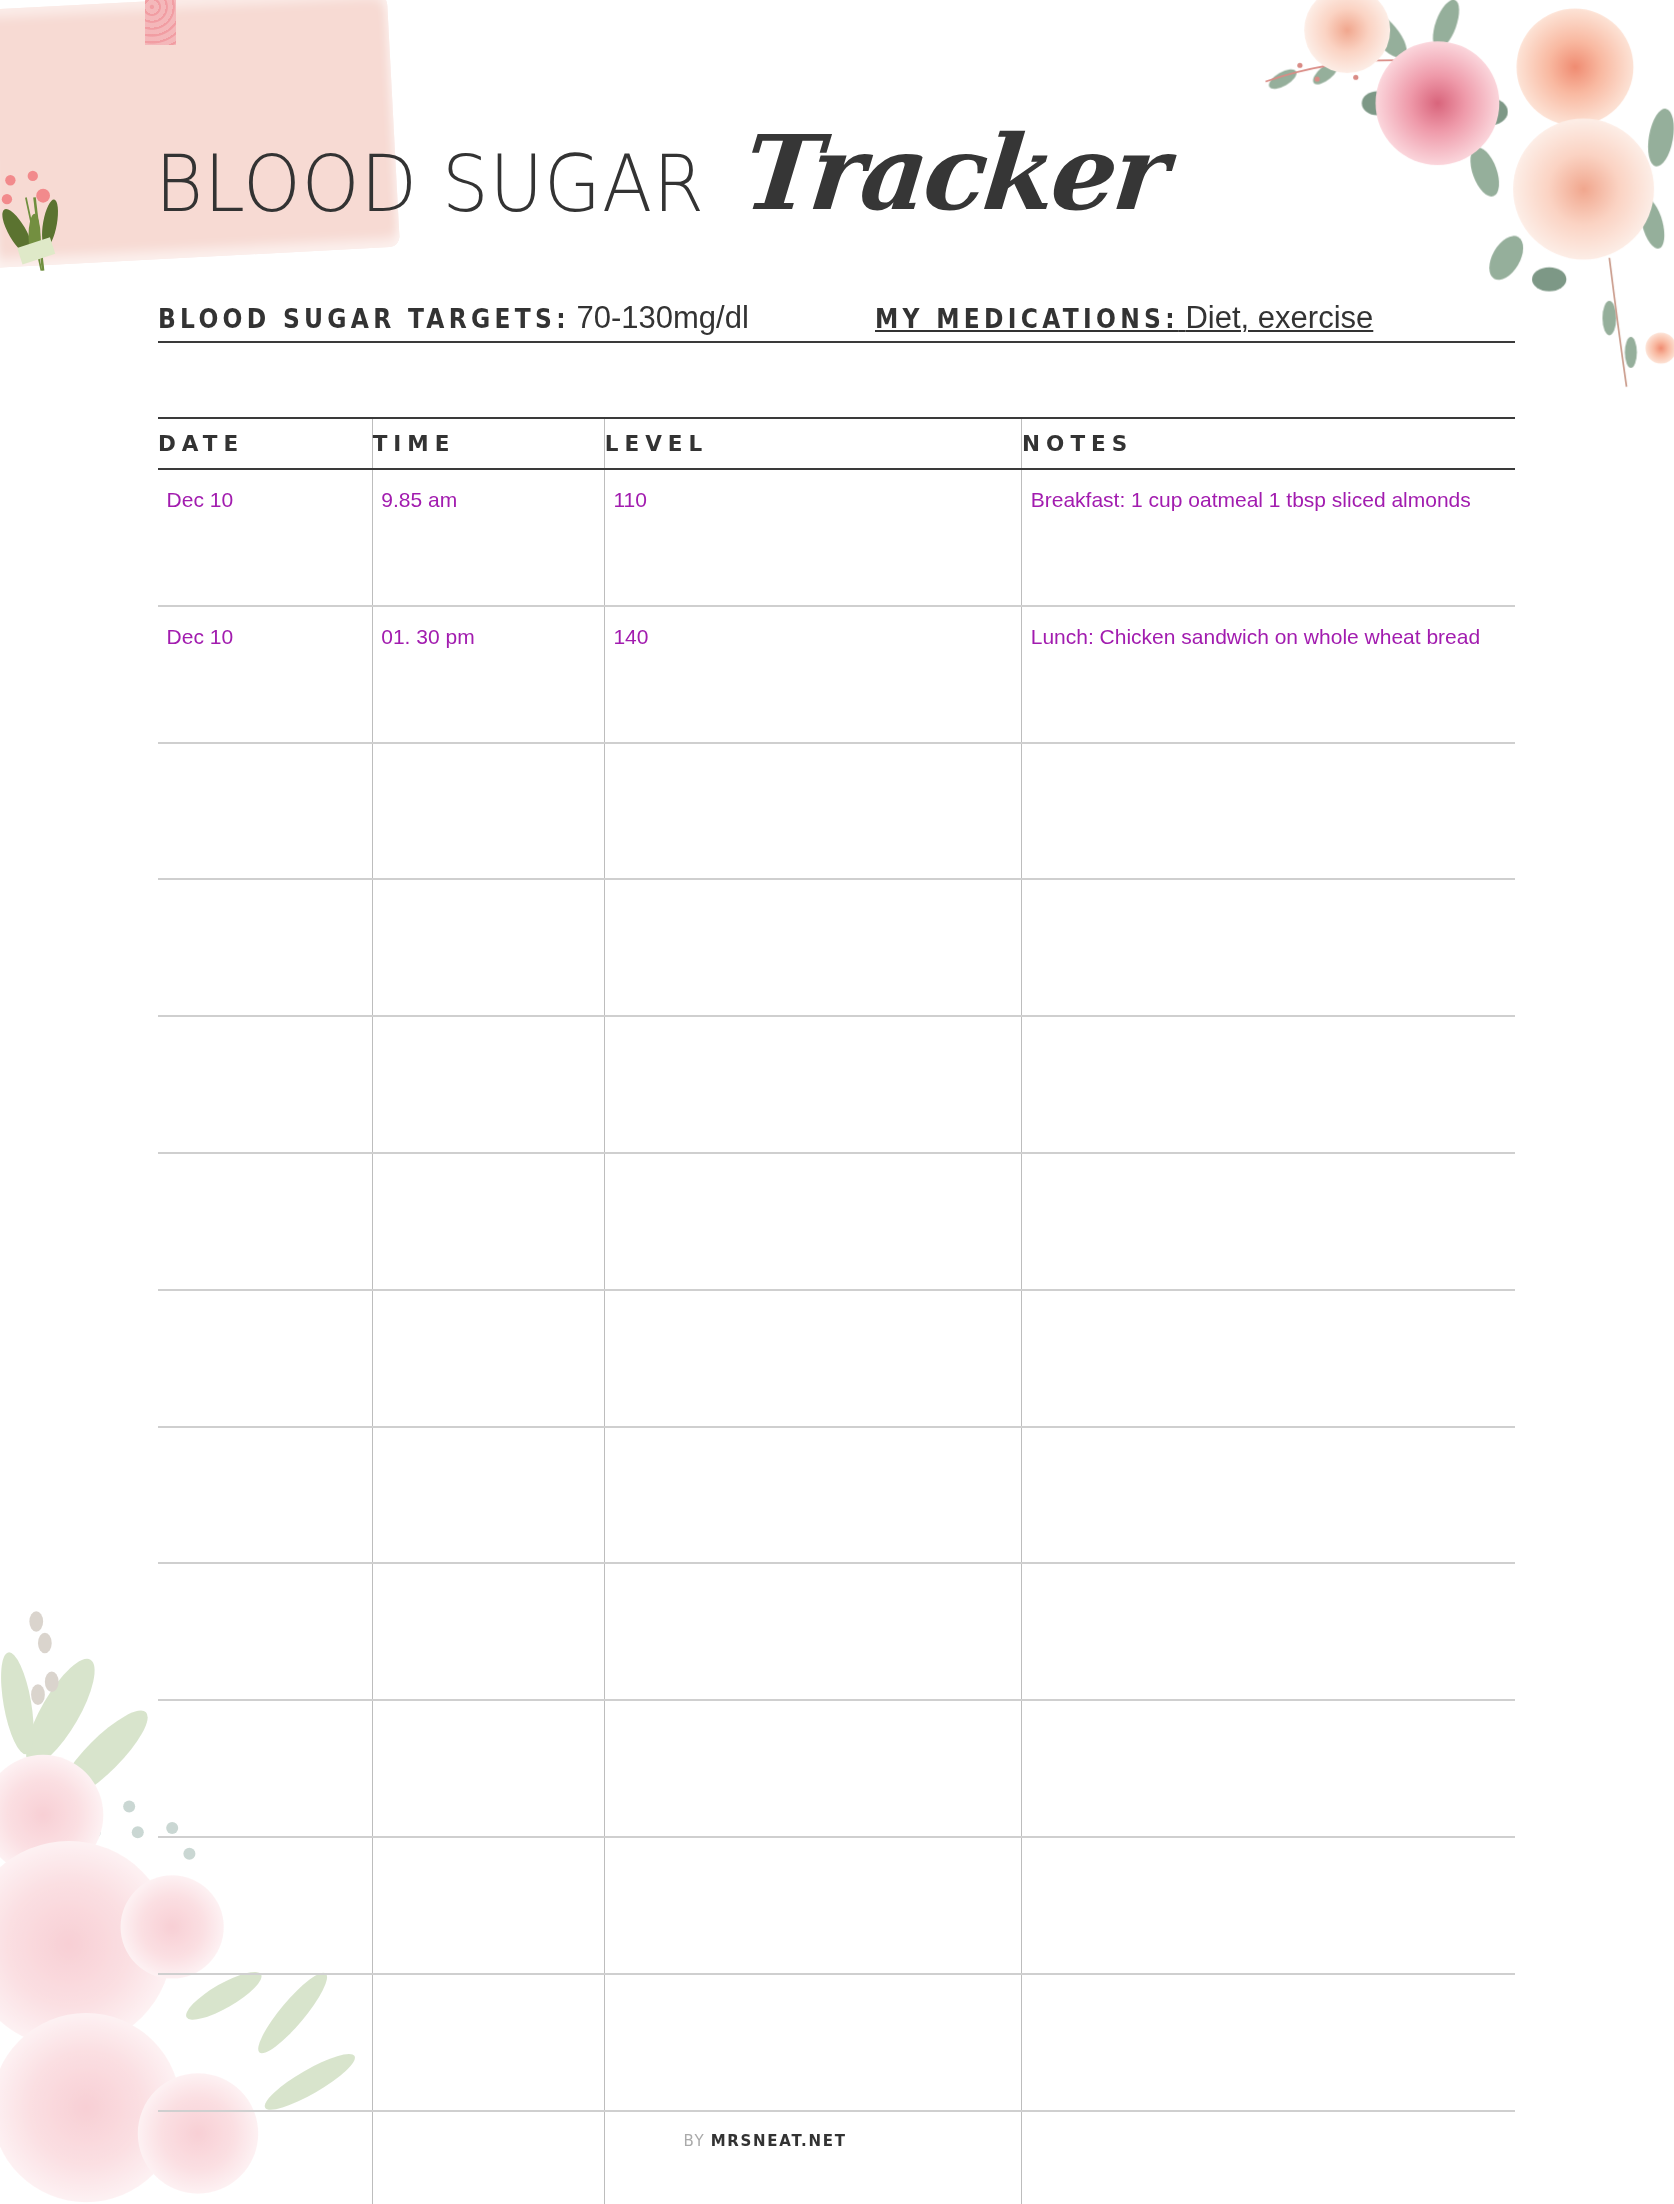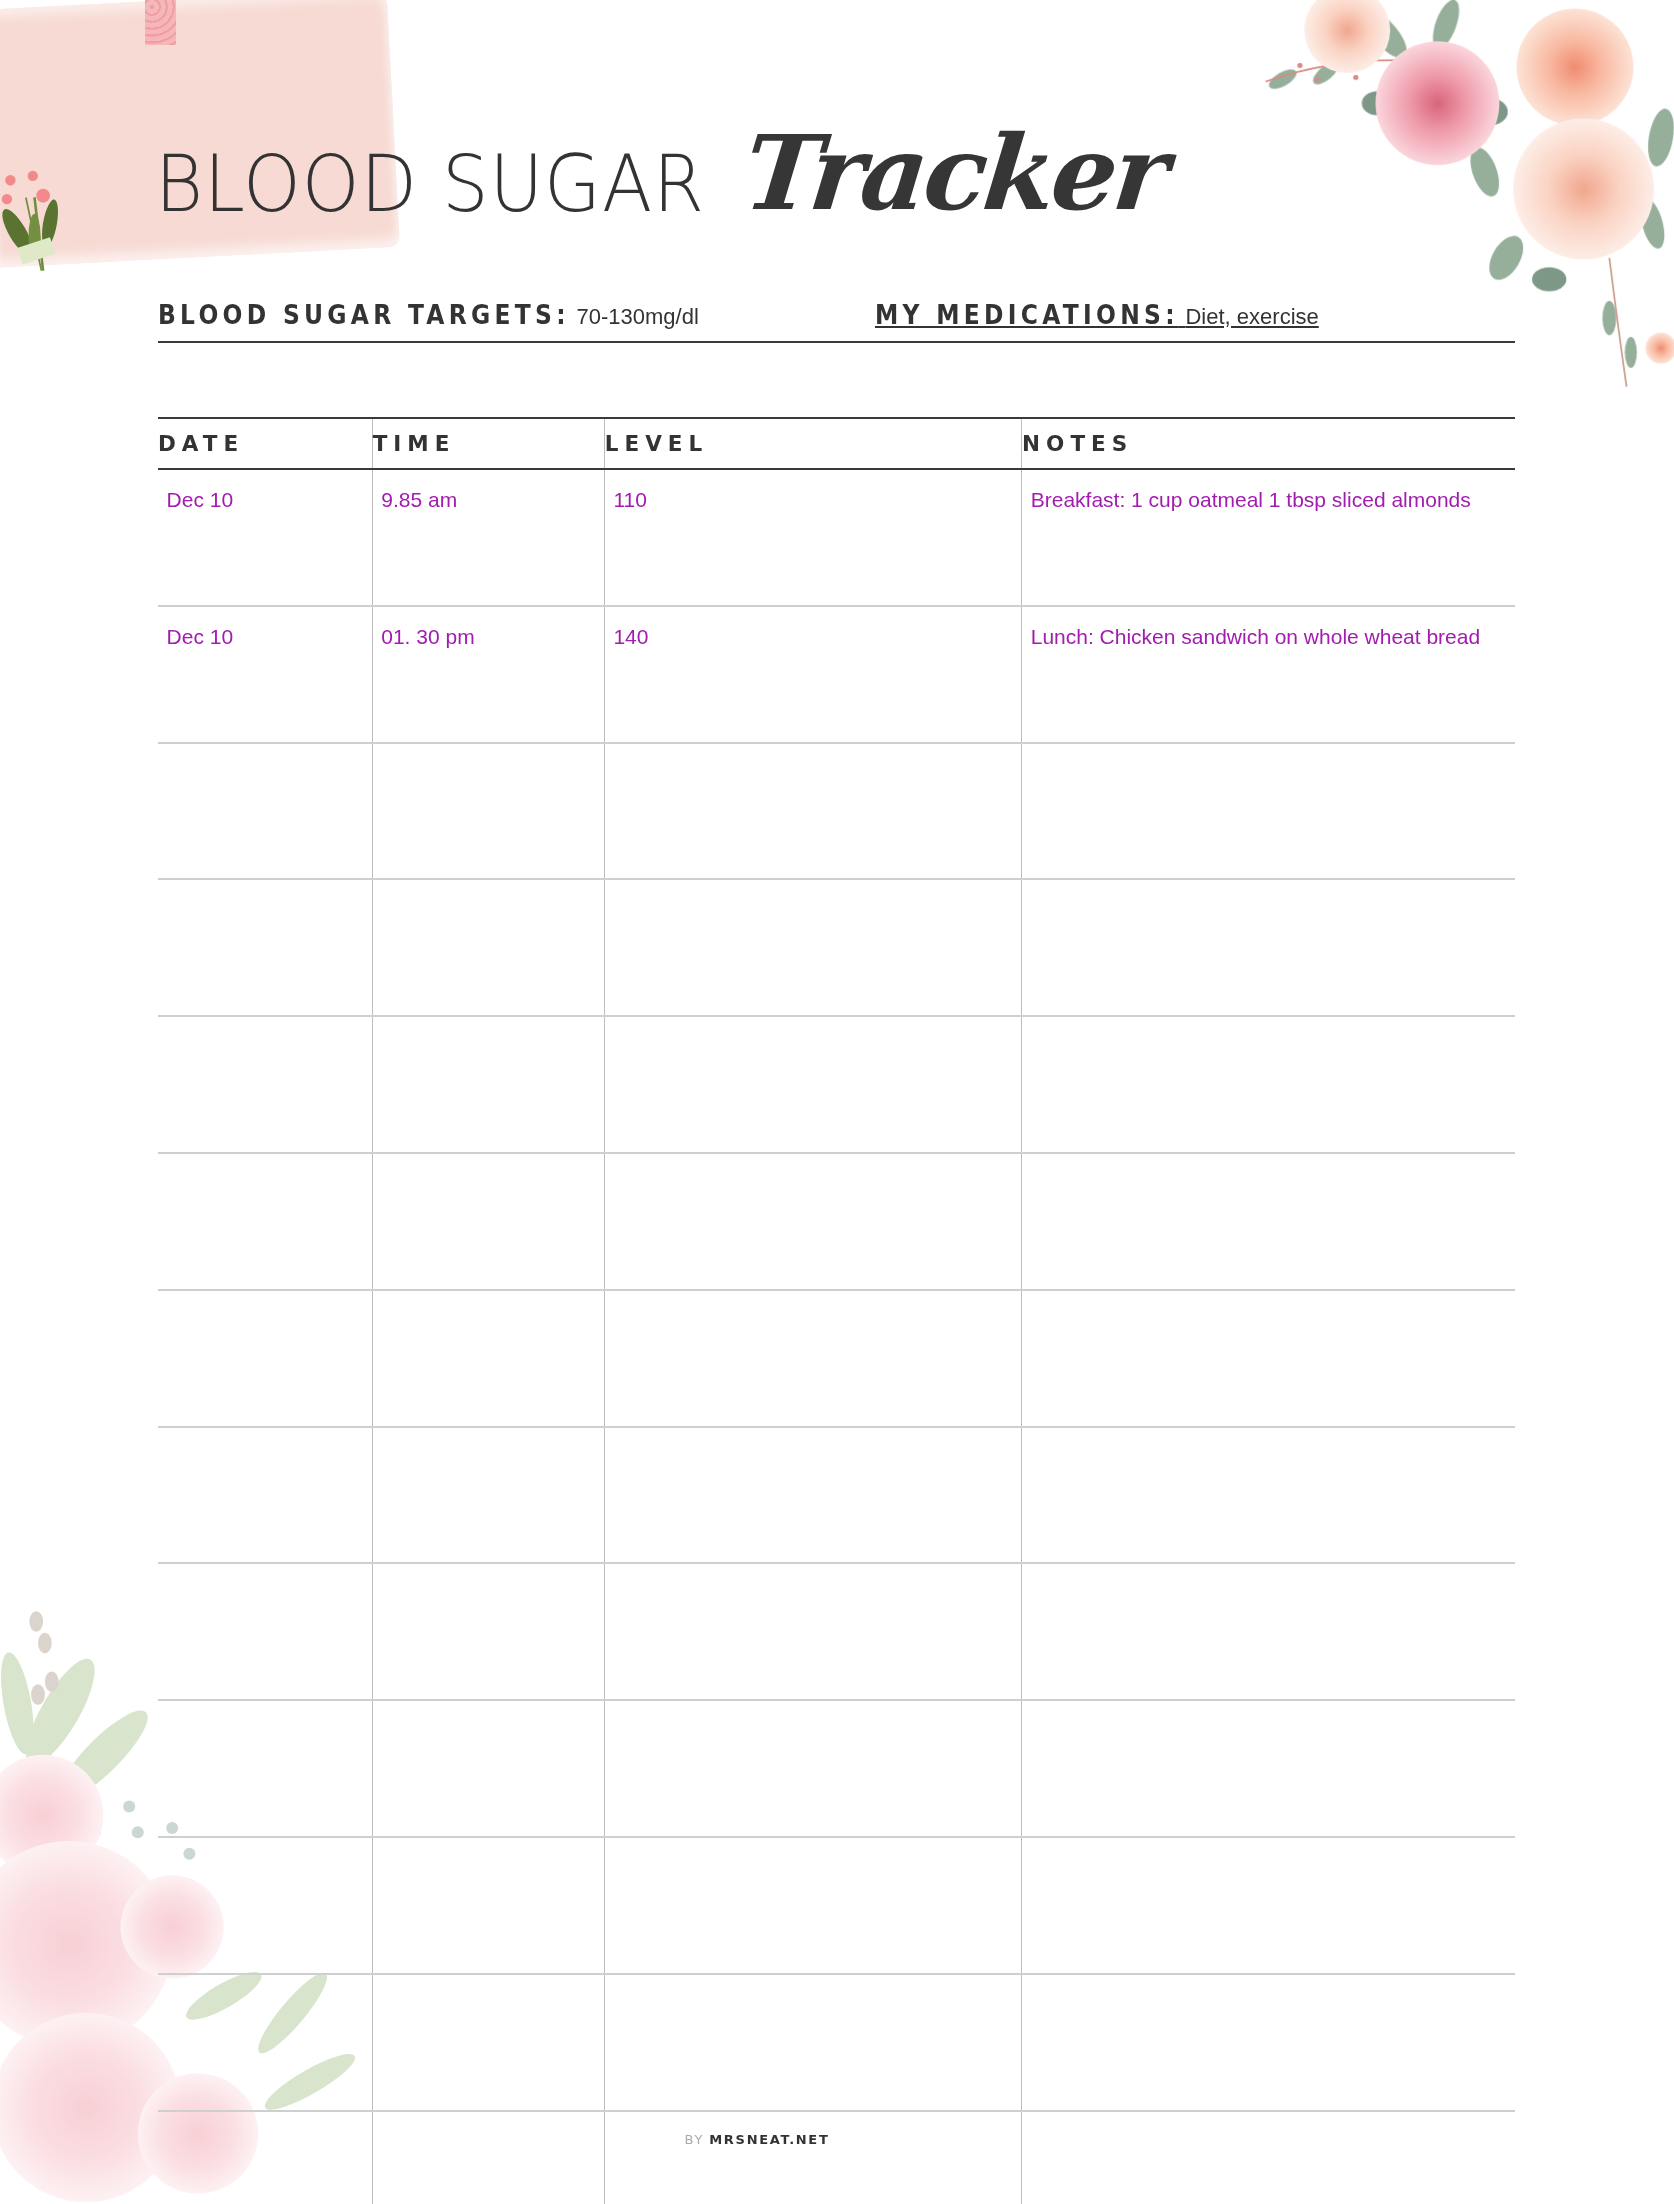--- a/index.html
+++ b/index.html
@@ -36,21 +36,21 @@
   }
   .info-row {
     position: absolute; left: 158px; top: 293px; width: 1357px; height: 48px;
     border-bottom: 2.6px solid #3a3a3a;
   }
   .info { position: absolute; top: 6.9px; font-size: 24px; white-space: nowrap; }
   .info .lbl {
     font-family: "DejaVu Sans Condensed", "DejaVu Sans", sans-serif; font-weight: bold;
     font-size: 26px; letter-spacing: 4.3px; color: #333;
   }
-  .info .val { font-family: "Liberation Sans", sans-serif; font-size: 22px; color: #333; }
+  .info .val { font-family: "Liberation Sans", sans-serif; font-size: 31px; color: #333; }
   .info.targets { left: 0; }
   .info.meds { left: 717px; text-decoration: underline; }
 
   table.log {
     position: absolute; left: 158px; top: 417px; width: 1357px;
     border-collapse: collapse; table-layout: fixed;
   }
   table.log th {
     height: 49px; border-top: 2.6px solid #3a3a3a; border-bottom: 2.6px solid #3a3a3a;
     font-family: "DejaVu Sans", sans-serif; font-weight: bold; font-size: 21.5px;
@@ -59,22 +59,22 @@
   table.log td {
     height: 121px; vertical-align: top; padding: 13.8px 8.6px 0 8.6px;
     font-size: 21px; line-height: 31px; color: #a21caf;
     border-bottom: 2.6px solid #cfcfcf;
   }
   table.log tr:last-child td { border-bottom: 2.6px solid #2e2e2e; }
   table.log th + th, table.log td + td { border-left: 1.7px solid #bdbdbd; }
   table.log th:first-child, table.log td:first-child { border-left: none; }
 
   .footer {
-    position: absolute; left: 8px; width: 1498px; top: 2132px; text-align: center;
-    font-family: "DejaVu Sans", sans-serif; font-size: 13px; letter-spacing: 1.7px;
+    position: absolute; left: 16px; width: 1498px; top: 2132px; text-align: center;
+    font-family: "DejaVu Sans", sans-serif; font-size: 15px; letter-spacing: 1.7px;
   }
   .footer .by { color: #aaaaaa; margin-right: 5.2px; }
   .footer .site { color: #333; font-weight: bold; }
 
   .floral-tr { position: absolute; left: 1248px; top: 0; width: 427px; height: 404px; pointer-events: none; }
   .floral-bl { position: absolute; left: 0; top: 1600px; width: 396px; height: 604px; pointer-events: none; opacity: 0.55; }
 </style>
 </head>
 <body>
 

